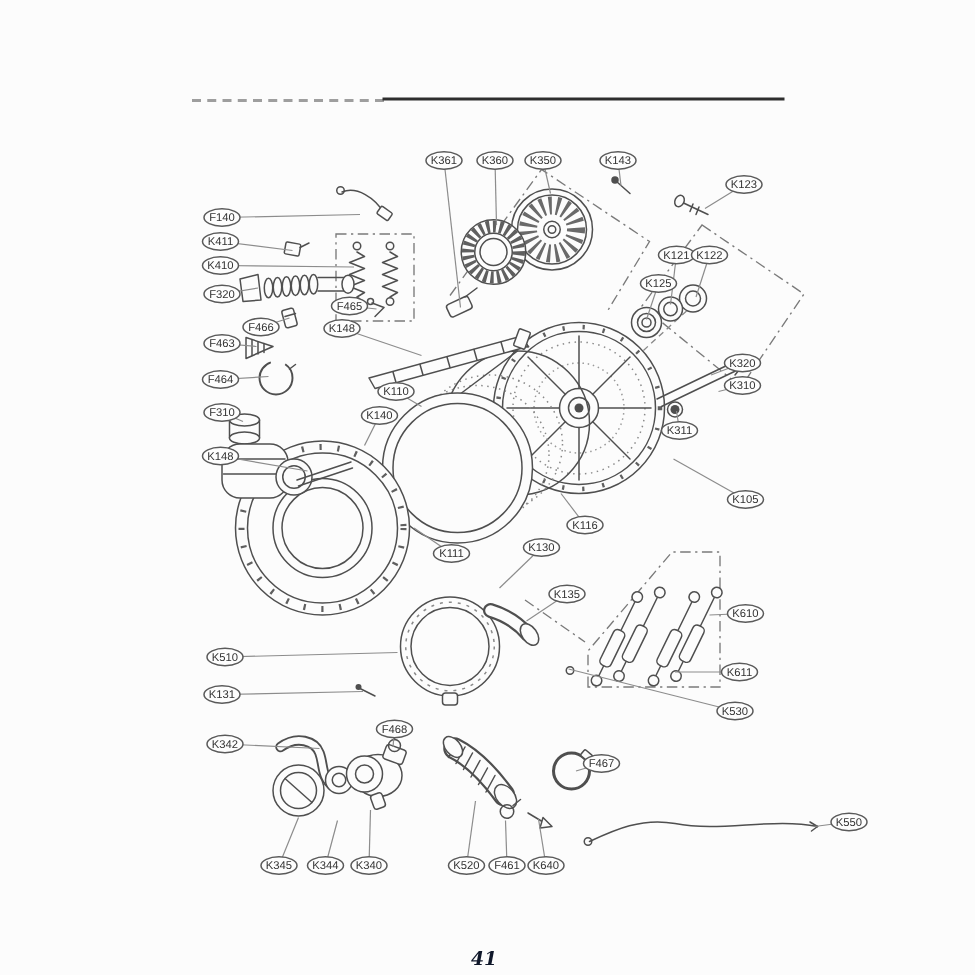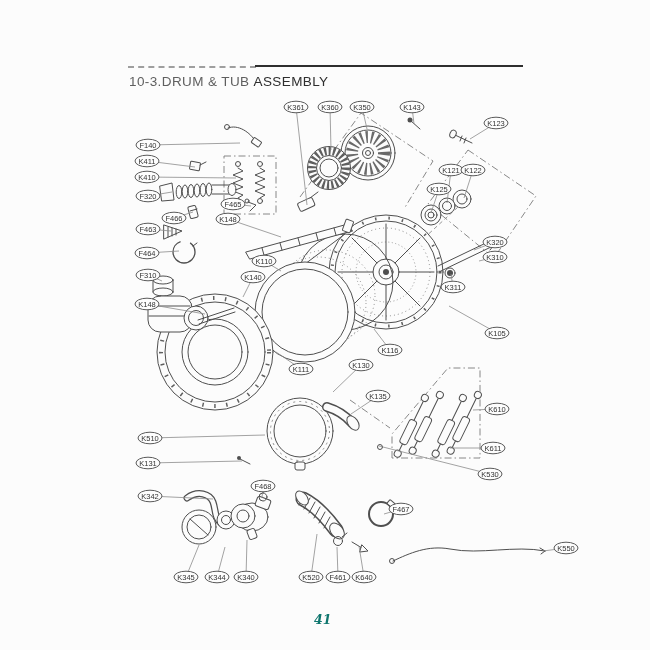--- a/index.html
+++ b/index.html
@@ -8,23 +8,23 @@
     background:#fcfcfc;overflow:hidden;
     font-family:"Liberation Sans",sans-serif;
   }
   .rule-light{position:absolute;left:128px;top:66px;width:128px;height:0;
     border-top:2px dashed #9e9e9e;}
   .rule-dark{position:absolute;left:255px;top:65px;width:268px;height:0;
     border-top:2px solid #2e2e2e;}
   .title{position:absolute;left:129px;top:74px;font-size:13.5px;
     letter-spacing:.4px;color:#5f5f5f;white-space:nowrap;}
   .title .dark{color:#2e2e2e;margin-left:4px;}
-  .pageno{position:absolute;left:314px;top:612px;
+  .pageno{position:absolute;left:314px;top:631px;
     font-family:"DejaVu Serif",serif;font-style:italic;font-weight:bold;
-    font-size:12.5px;color:#0f766e;}
+    font-size:12.5px;color:#0f172a;}
   svg.diagram{position:absolute;left:0;top:0;}
   
   .ln{stroke:#4f4f4f;fill:none;stroke-width:1;stroke-linecap:round;stroke-linejoin:round;}
   .fillw{fill:#fcfcfc;}
   .solid{fill:#4f4f4f;stroke:none;}
   .dashdot{stroke:#7a7a7a;fill:none;stroke-width:.9;stroke-dasharray:7 3 1.5 3;}
   .dash{stroke:#8a8a8a;fill:none;stroke-width:.9;stroke-dasharray:4 3;}
   .tube-o{stroke:#4f4f4f;fill:none;stroke-linecap:round;}
   .tube-i{stroke:#fcfcfc;fill:none;stroke-linecap:round;}
   
@@ -32,21 +32,20 @@
   .callout-ellipse{fill:#fdfdfd;stroke:#5a5a5a;stroke-width:1;}
   .callout-text{font-family:"Liberation Sans",sans-serif;font-size:7.5px;fill:#333;}
 </style>
 </head>
 <body>
 
 <div class="page">
 
   <div class="rule-light"></div>
   <div class="rule-dark"></div>
-  <div class="title"><span>10-3.DRUM &amp; TUB</span><span class="dark">ASSEMBLY</span></div>
   <div class="pageno">41</div>
 
   <svg class="diagram" width="650" height="650" viewBox="0 0 650 650">
 
     <defs>
       <g id="damper-shape">
         <line class="ln" x1="0" y1="3" x2="0" y2="-56"></line>
         <rect class="ln fillw" x="-4" y="-34" width="8" height="26" rx="3"></rect>
         <circle class="ln fillw" cx="0" cy="3" r="3.5"></circle>
         <circle class="ln fillw" cx="0" cy="-59" r="3.5"></circle>

